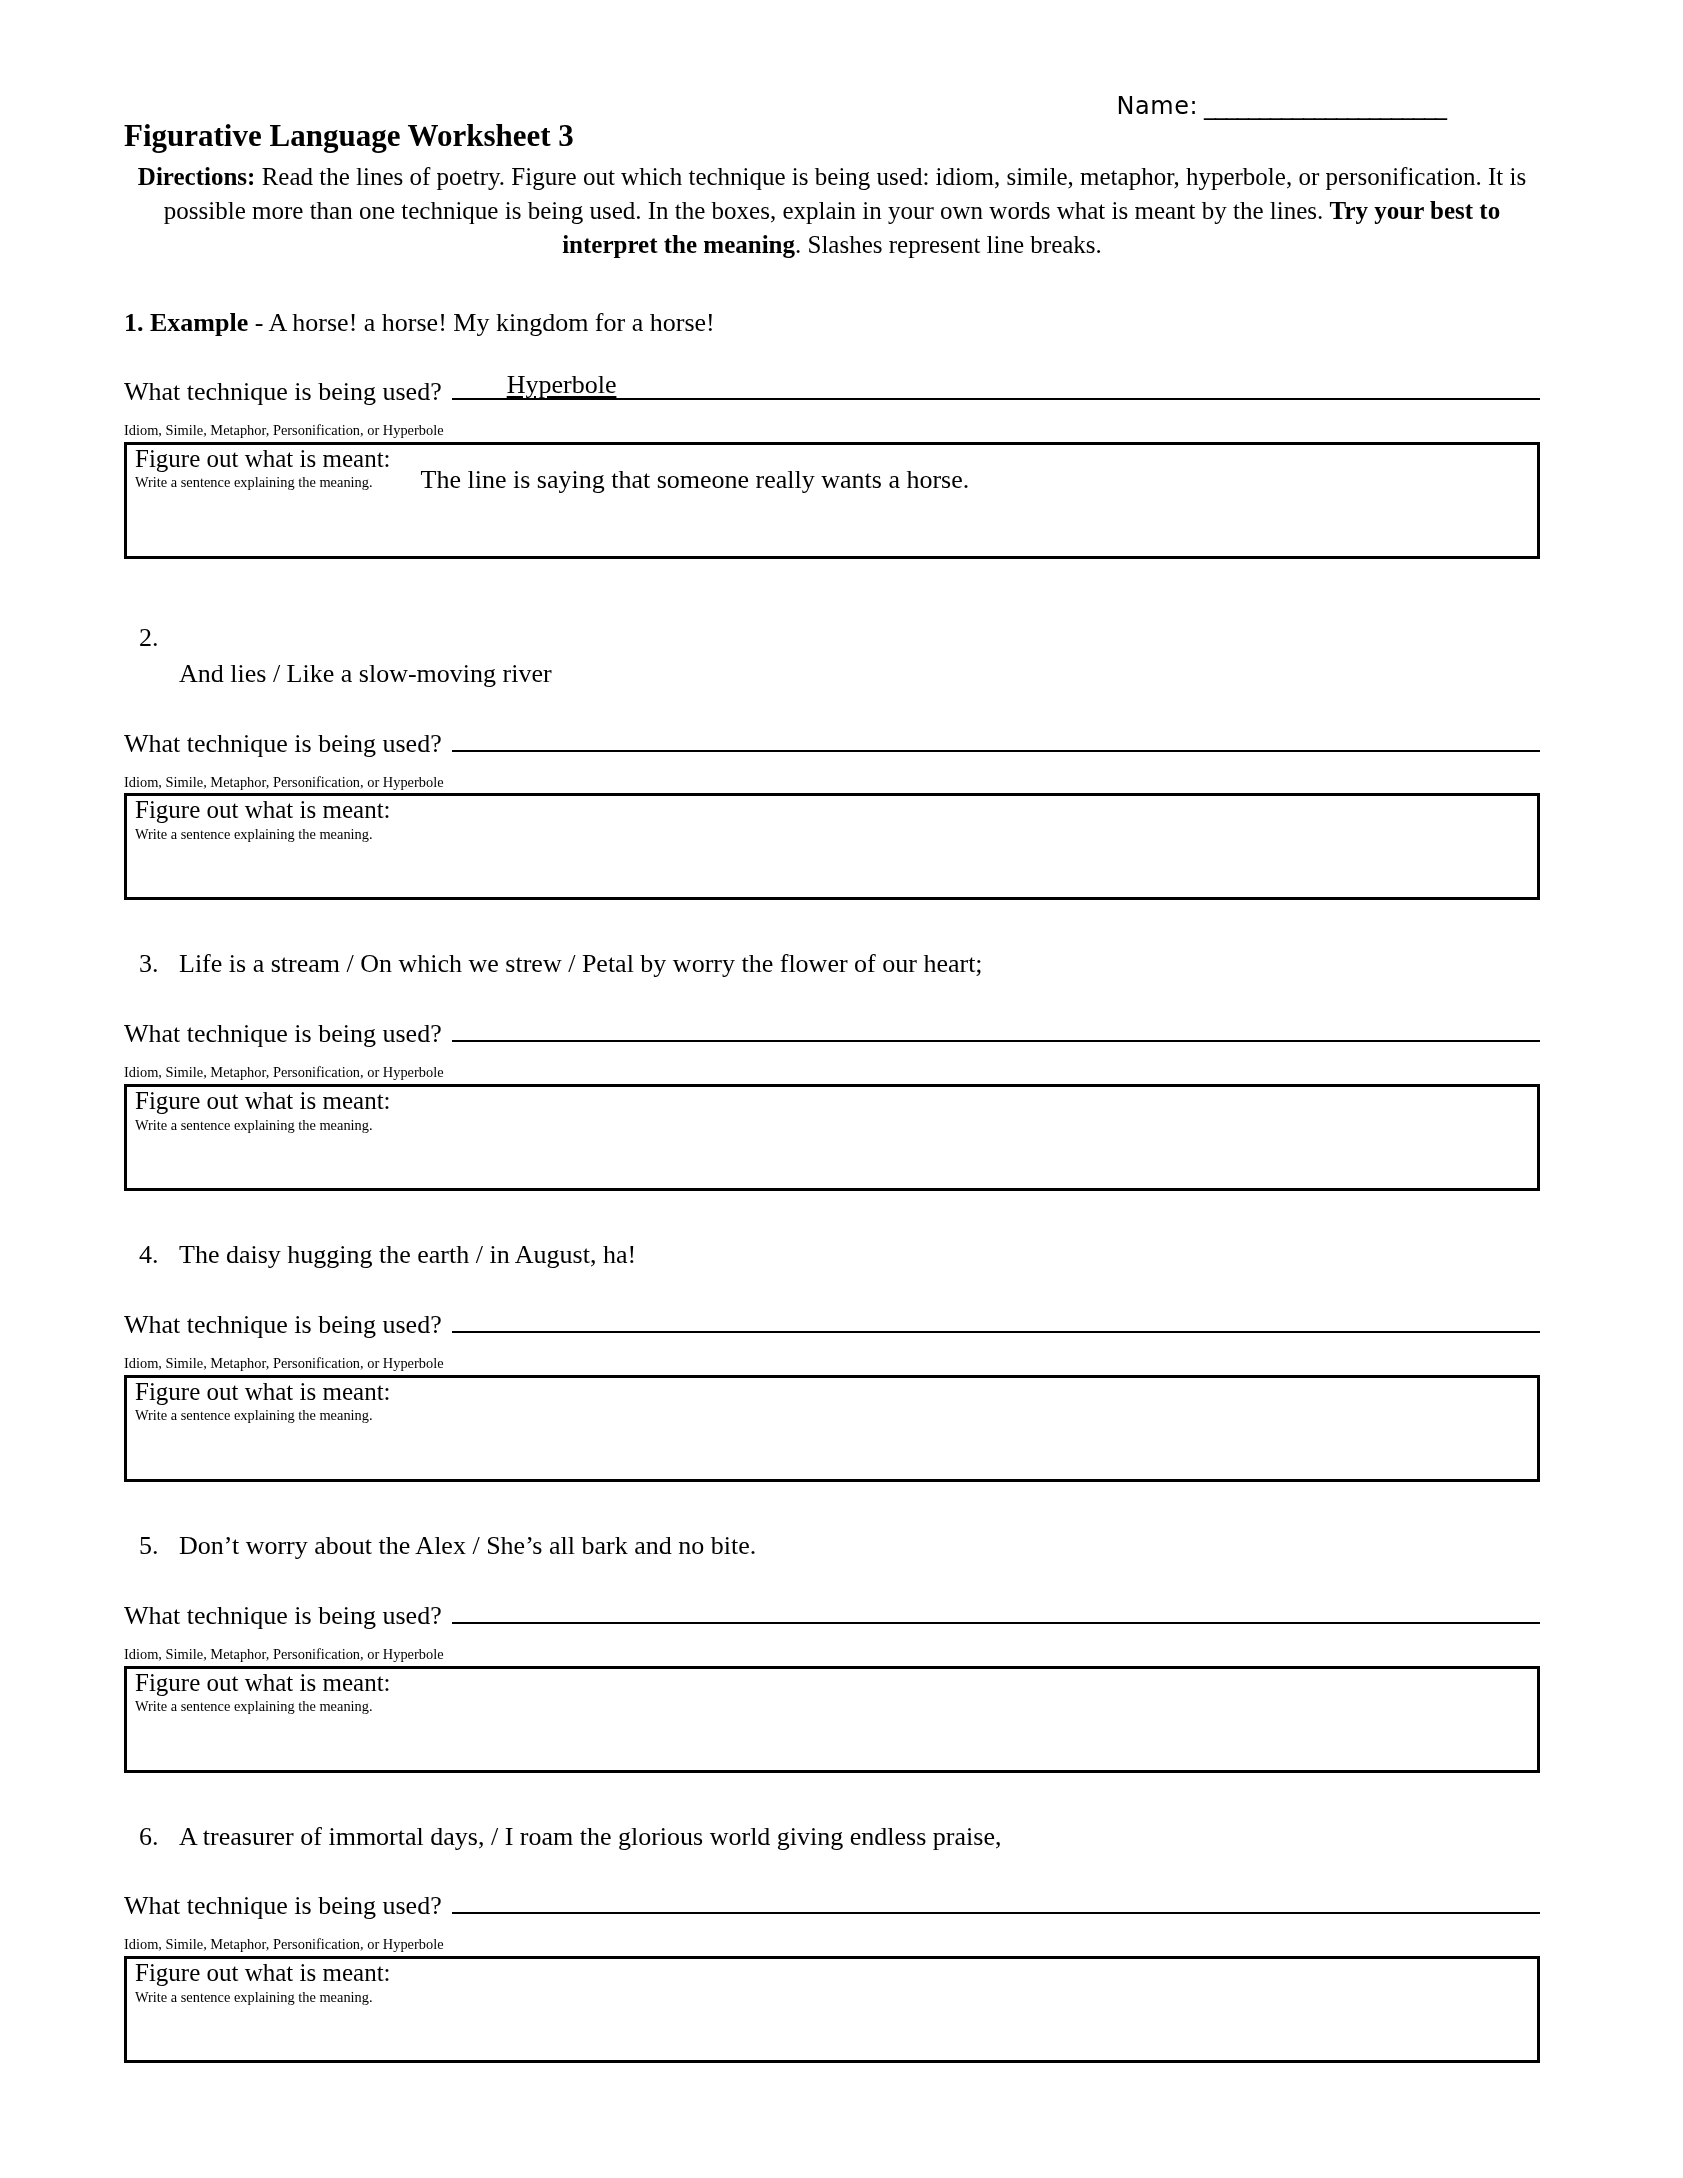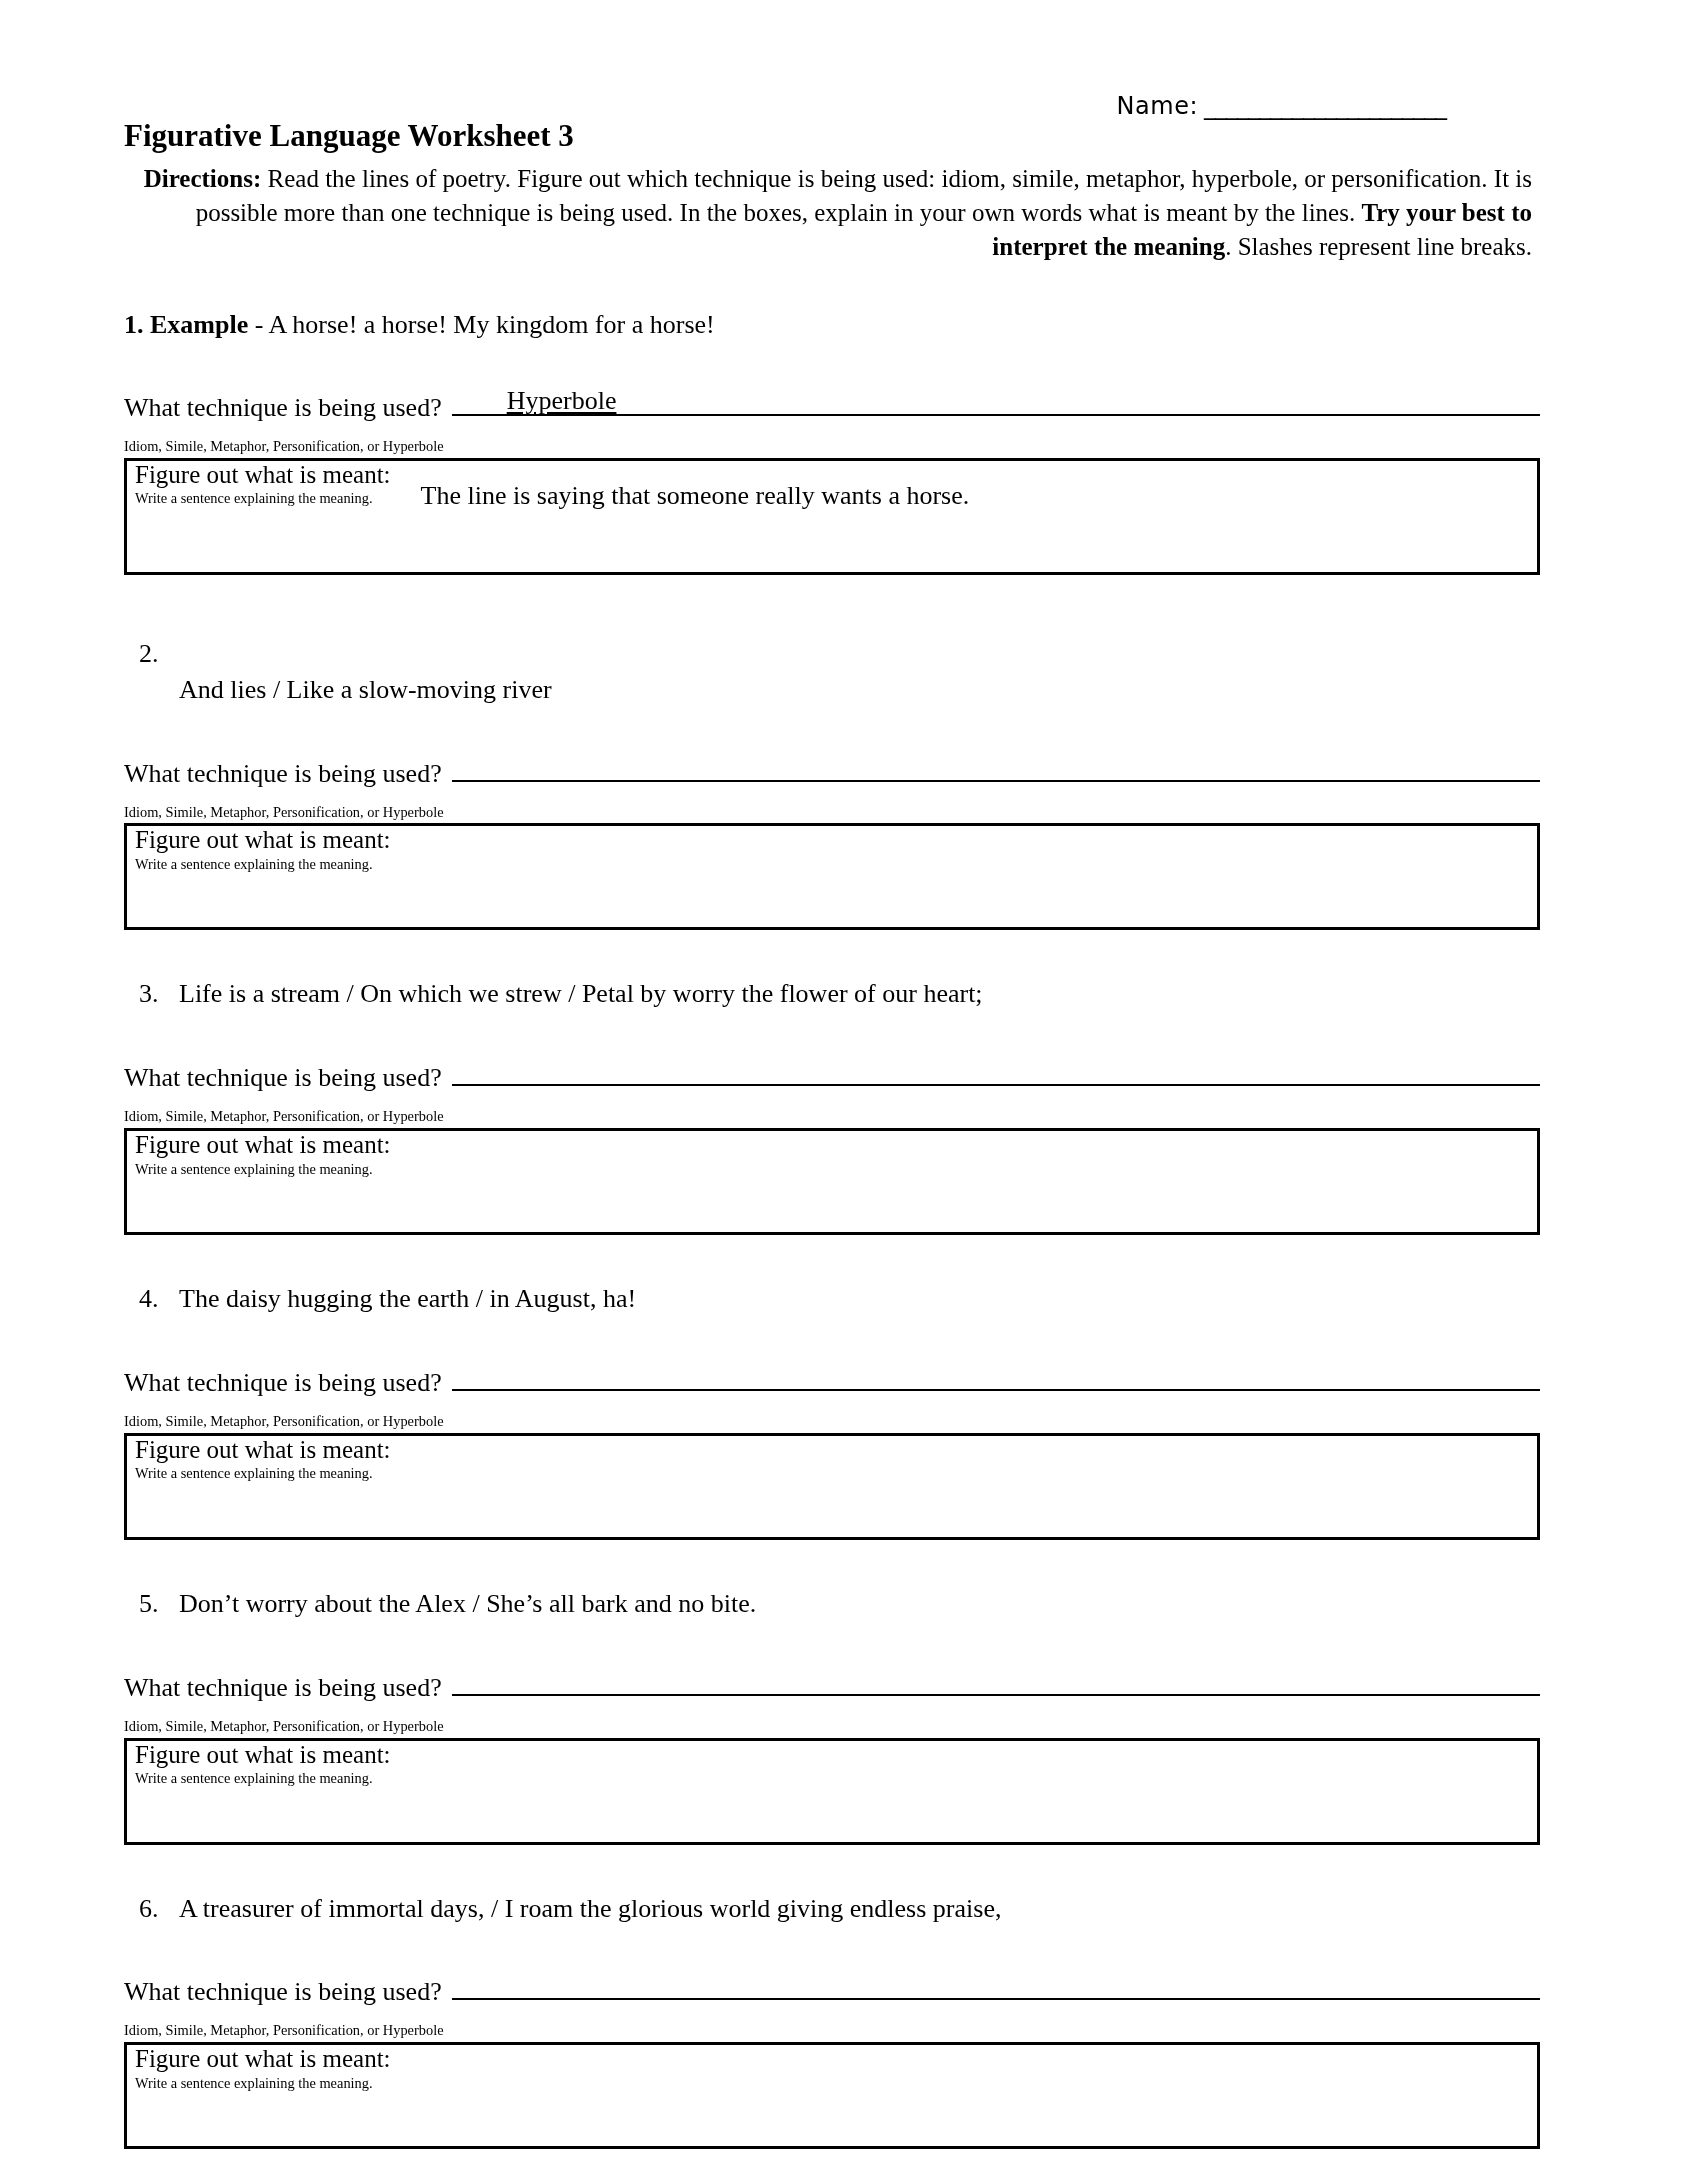--- a/index.html
+++ b/index.html
@@ -51,22 +51,22 @@
   .title {
     font-size: 31px;
     font-weight: bold;
     line-height: 1.2;
     margin: 0 0 6px 0;
   }
 
   .directions {
     font-size: 25px;
     line-height: 1.36;
-    margin: 8px;
-    text-align: right;
+    margin: 0;
+    text-align: center;
   }
   .directions .lead { font-weight: bold; }
   .directions .emph { font-weight: bold; }
 
   
   .example-line {
     font-size: 26px;
     line-height: 1.3;
     margin-top: 44px;
   }
@@ -86,21 +86,21 @@
   .q-num {
     flex: 0 0 auto;
     width: 40px;
   }
   .q-body { flex: 1 1 auto; }
 
   
   .tech-row {
     display: flex;
     align-items: baseline;
-    margin-top: 46px;
+    margin-top: 32px;
   }
   .tech-label {
     font-size: 26px;
     white-space: nowrap;
     flex: 0 0 auto;
   }
   .tech-blank {
     flex: 1 1 auto;
     position: relative;
     border-bottom: 2px solid #000;

